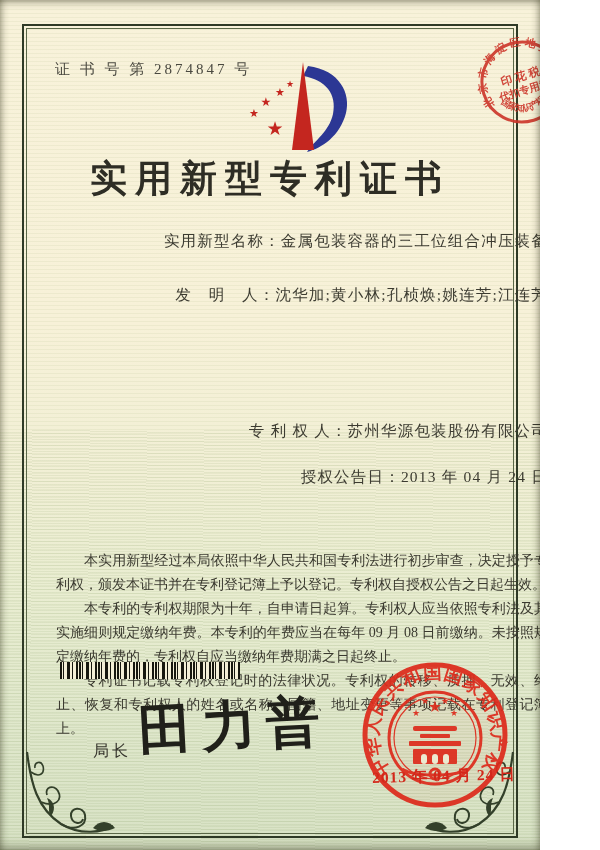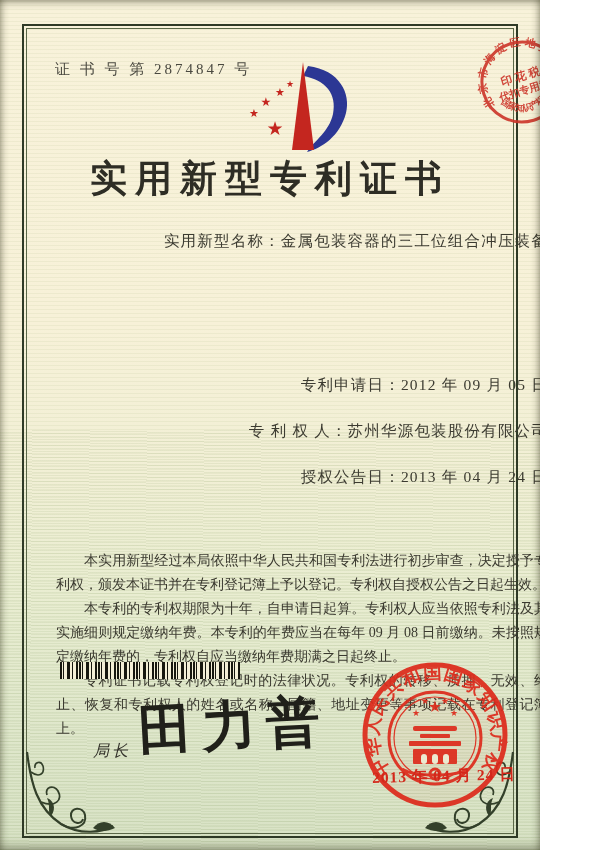--- a/index.html
+++ b/index.html
@@ -30,21 +30,21 @@
   .title { position:absolute; left:0; top:154px; width:100%; text-align:center;
            font-size:37px; font-weight:bold; letter-spacing:8px; color:#2e2d25; }
   .field { position:absolute; left:56px; width:492px; font-size:15.5px; letter-spacing:1.2px; white-space:nowrap;text-align:right; }
   .f0{top:231px}.f1{top:285px}.f2{top:331px}.f3{top:375px}.f4{top:421px}.f5{top:467px}
   .body-text { position:absolute; left:56px; top:525px; width:492px; font-size:14px;
                line-height:24px; text-align:justify; color:#3a392f;margin-top:24px; }
   .body-text p { margin:0; text-indent:2em; }
   .barcode { position:absolute; left:60px; top:662px; width:180px; height:17px;
     background:repeating-linear-gradient(90deg,#17170f 0 2px,#f3eed6 2px 3px,#17170f 3px 4px,#f3eed6 4px 7px,
       #17170f 7px 10px,#f3eed6 10px 12px,#17170f 12px 13px,#f3eed6 13px 16px,#17170f 16px 18px,#f3eed6 18px 19px); }
-  .sig-label { position:absolute; left:93px; top:741px; font-size:16px; letter-spacing:3px; color:#33322a;font-style:italic; }
+  .sig-label { position:absolute; left:93px; top:741px; font-size:16px; letter-spacing:3px; color:#33322a; }
   .signature { position:absolute; left:138px; top:690px; font-size:54px; font-weight:bold; color:#20201a;
                letter-spacing:10px; transform:rotate(-3deg); font-family:"DejaVu Serif","Liberation Serif",serif; }
   .seal { position:absolute; left:350px; top:650px; width:170px; height:170px; opacity:.93; }
   .seal-date { position:absolute; left:372px; top:766px; font-size:15.5px; font-weight:bold; color:#d3281b;
                letter-spacing:1px; transform:rotate(-1.5deg); white-space:nowrap; }
   .footer { position:absolute; left:0; top:806px; width:100%; text-align:center;
             font-size:12.5px; letter-spacing:3px; color:#3b3a30; }
   .flourish { position:absolute; width:96px; height:86px; }
   .fl-left  { left:23px;  top:750px; }
   .fl-right { right:23px; top:750px; transform:scaleX(-1); }
@@ -111,21 +111,21 @@
       <text x="36" y="36" text-anchor="middle" font-size="11" fill="#c4261f">★</text>
       <text x="22" y="46" text-anchor="middle" font-size="12" fill="#c4261f">★</text>
       <text x="10" y="57" text-anchor="middle" font-size="11" fill="#c4261f">★</text>
       <text x="31" y="75" text-anchor="middle" font-size="19" fill="#c4261f">★</text>
     </svg>
   </div>
 
   <div class="title">实用新型专利证书</div>
 
   <div class="field f0"><span class="label">实用新型名称：</span><span>金属包装容器的三工位组合冲压装备</span></div>
-  <div class="field f3"><span class="label">专利申请日：</span><span>2012 年 09 月 05 日</span></div>
+  <div class="field f1"><span class="label">发　明　人：</span><span>沈华加;黄小林;孔桢焕;姚连芳;江连芳</span></div>
   <div class="field f4"><span class="label">专 利 权 人：</span><span>苏州华源包装股份有限公司</span></div>
   <div class="field f5"><span class="label">授权公告日：</span><span>2013 年 04 月 24 日</span></div>
 
   <div class="body-text">
     <p>本实用新型经过本局依照中华人民共和国专利法进行初步审查，决定授予专利权，颁发本证书并在专利登记簿上予以登记。专利权自授权公告之日起生效。</p>
     <p>本专利的专利权期限为十年，自申请日起算。专利权人应当依照专利法及其实施细则规定缴纳年费。本专利的年费应当在每年 09 月 08 日前缴纳。未按照规定缴纳年费的，专利权自应当缴纳年费期满之日起终止。</p>
     <p>专利证书记载专利权登记时的法律状况。专利权的转移、质押、无效、终止、恢复和专利权人的姓名或名称、国籍、地址变更等事项记载在专利登记簿上。</p>
   </div>
 
   <div class="barcode"></div>

